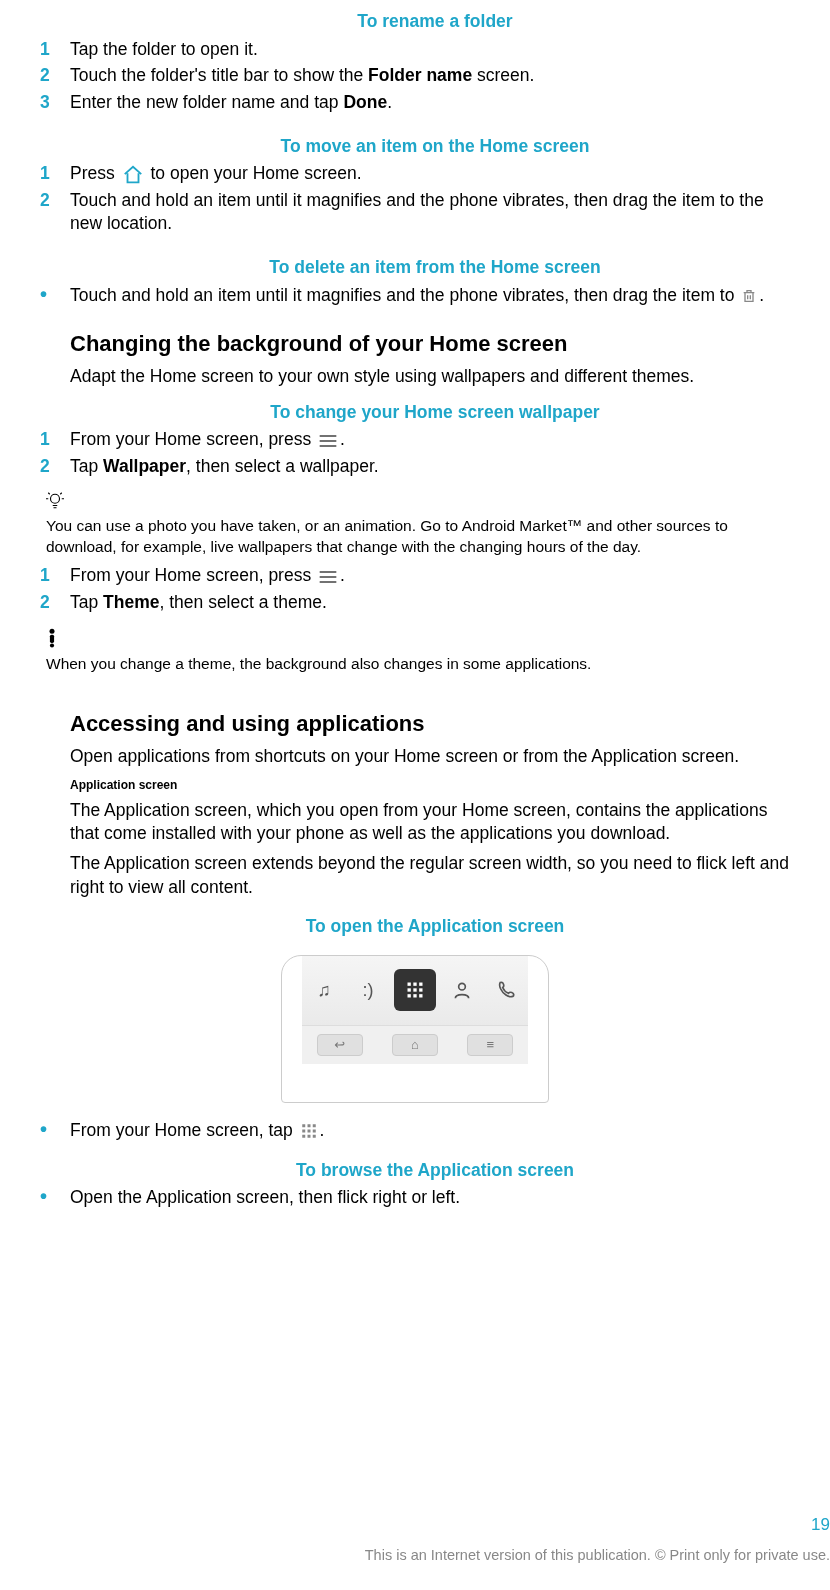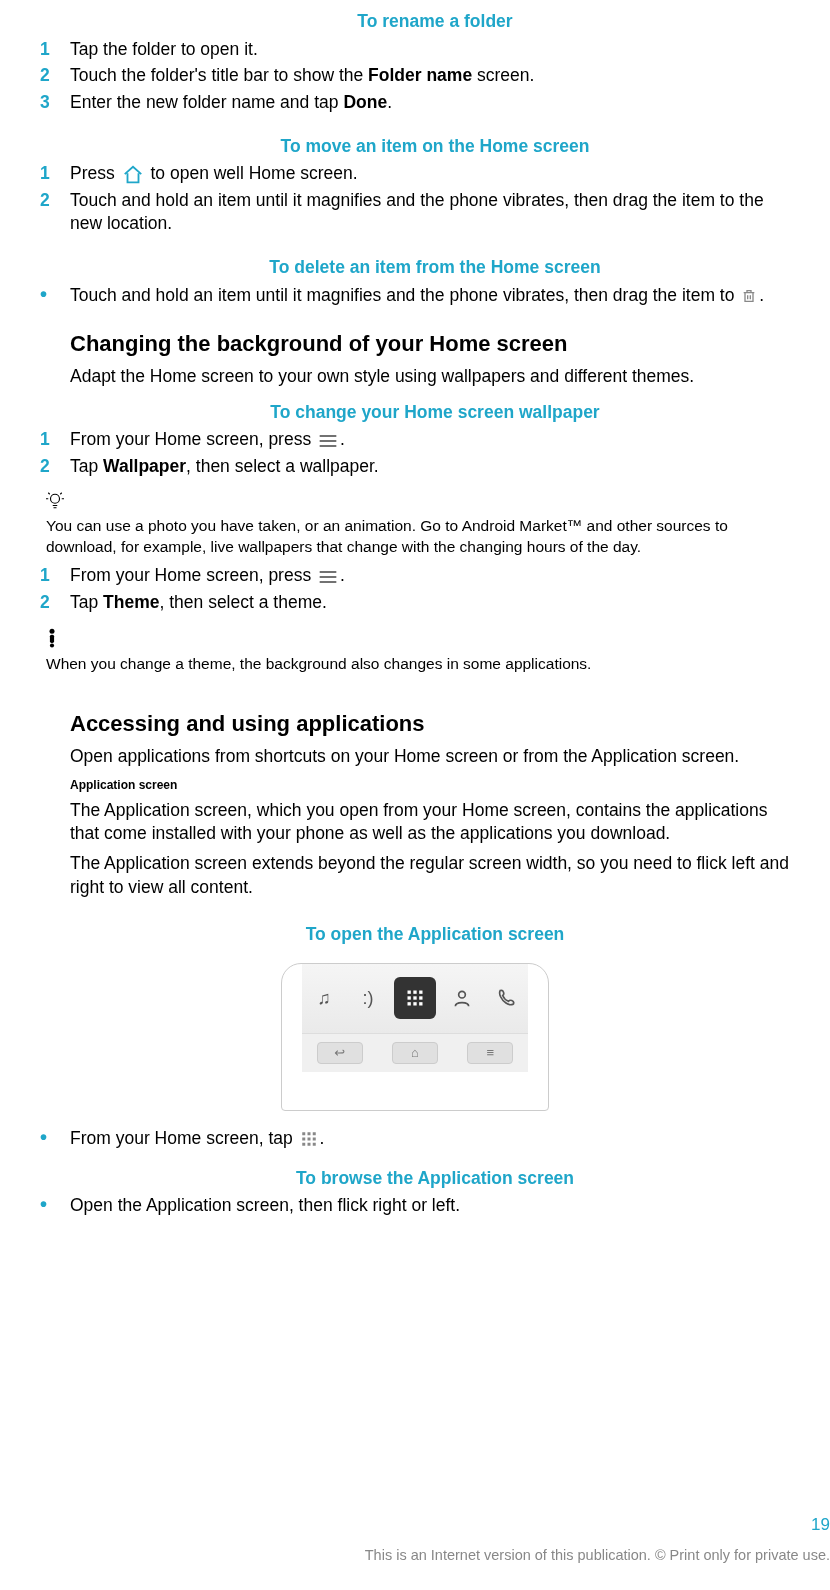--- a/index.html
+++ b/index.html
@@ -174,21 +174,21 @@
 
   <div class="section-title" style="margin-top:20px">To move an item on the Home screen</div>
   <div class="numlist">
     <div class="numrow">
       <div class="num">1</div>
       <div class="txt">
         <span>Press </span><span class="inline-icon home-icon">
           <svg width="22" height="22" viewBox="0 0 24 24">
               <path fill="none" stroke="#1fa6c9" stroke-width="2" d="M3 11 L12 3 L21 11 M6 10 V20 H18 V10"></path>
             </svg>
-        </span><span> to open well Home screen.</span>
+        </span><span> to open your Home screen.</span>
       </div>
     </div>
     <div class="numrow">
       <div class="num">2</div>
       <div class="txt">Touch and hold an item until it magnifies and the phone vibrates, then drag the item to the new location.</div>
     </div>
   </div>
 
   <div class="section-title" style="margin-top:20px">To delete an item from the Home screen</div>
   <div class="bullrow">
@@ -263,21 +263,21 @@
     <div class="txt">When you change a theme, the background also changes in some applications.</div>
   </div>
 
   <div class="h2" style="margin-top:34px">Accessing and using applications</div>
   <div class="para">Open applications from shortcuts on your Home screen or from the Application screen.</div>
 
   <div class="h3">Application screen</div>
   <div class="para">The Application screen, which you open from your Home screen, contains the applications that come installed with your phone as well as the applications you download.</div>
   <div class="para">The Application screen extends beyond the regular screen width, so you need to flick left and right to view all content.</div>
 
-  <div class="section-title" style="margin-top:24px">To open the Application screen</div>
+  <div class="section-title" style="margin-top:16px">To open the Application screen</div>
 
   <div class="phone-image">
     <div class="screen"></div>
     <div class="dock">
       <div class="ditem">♫</div>
       <div class="ditem">:)</div>
       <div class="ditem center">
         <svg width="20" height="20" viewBox="0 0 24 24">
             <g fill="#fff">
               <rect x="3" y="3" width="4" height="4"></rect>

